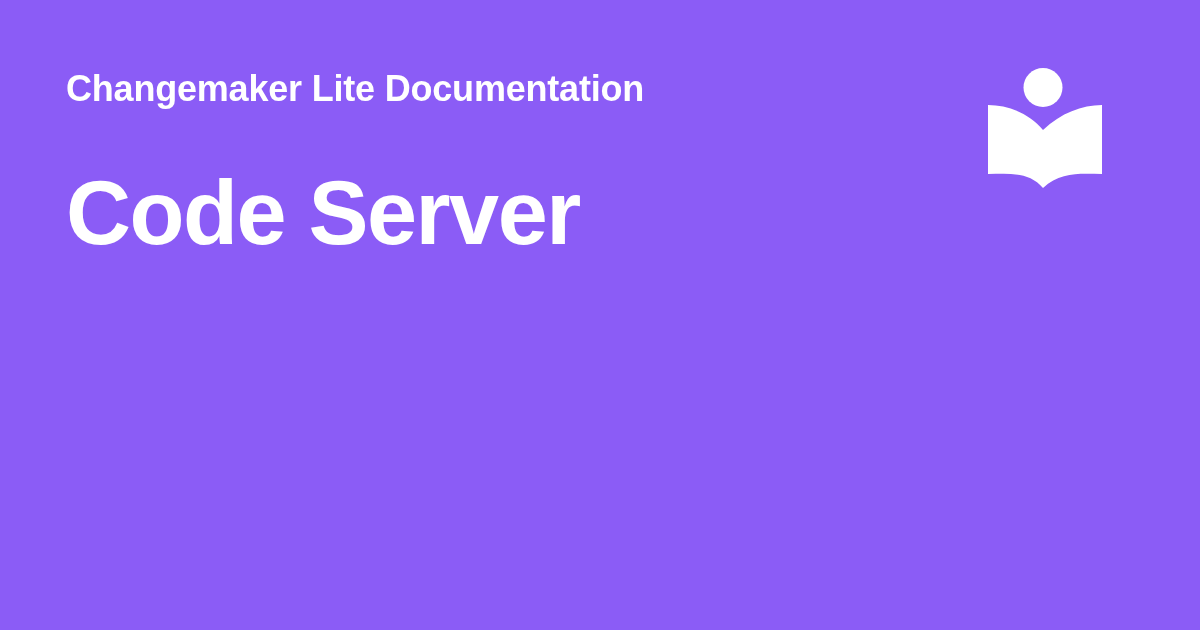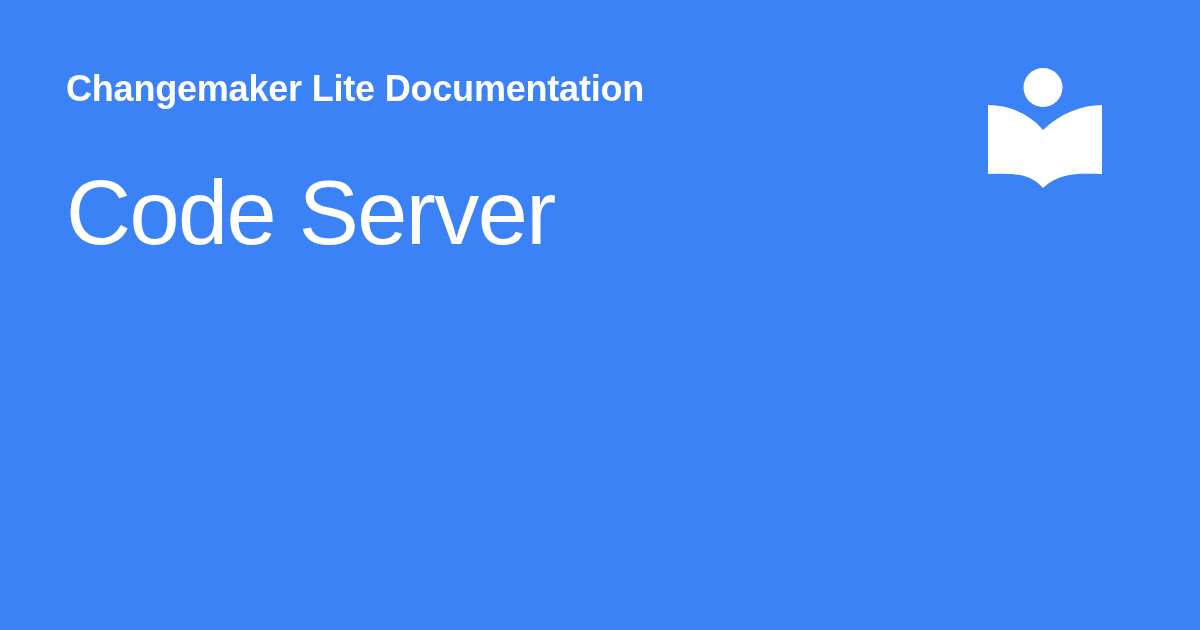--- a/index.html
+++ b/index.html
@@ -35,21 +35,21 @@
   }
 
   
   .title {
     position: absolute;
     left: 66px;
     top: 163px;
     margin: 0;
     font-size: 90px;
     line-height: 100px;
-    font-weight: 400;
+    font-weight: 700;
     color: #ffffff;
     letter-spacing: -1.5px;
     white-space: nowrap;
   }
 
   
   .subtitle {
     position: absolute;
     left: 66px;
     top: 513px;
@@ -73,21 +73,21 @@
   }
   .brand-icon svg {
     display: block;
     width: 124px;
     height: 132px;
   }
 </style>
 </head>
 <body>
 
-<div class="og-card" style="background: #3b82f6;">
+<div class="og-card" style="background: #8b5cf6;">
 
   <div class="eyebrow">Changemaker Lite Documentation</div>
 
   <h1 class="title">Code Server</h1>
 
 
   <div class="brand-icon">
     <svg viewBox="0 0 124 132" xmlns="http://www.w3.org/2000/svg" aria-hidden="true">
 
       <circle cx="59" cy="25.5" r="19.5" fill="#ffffff"></circle>

